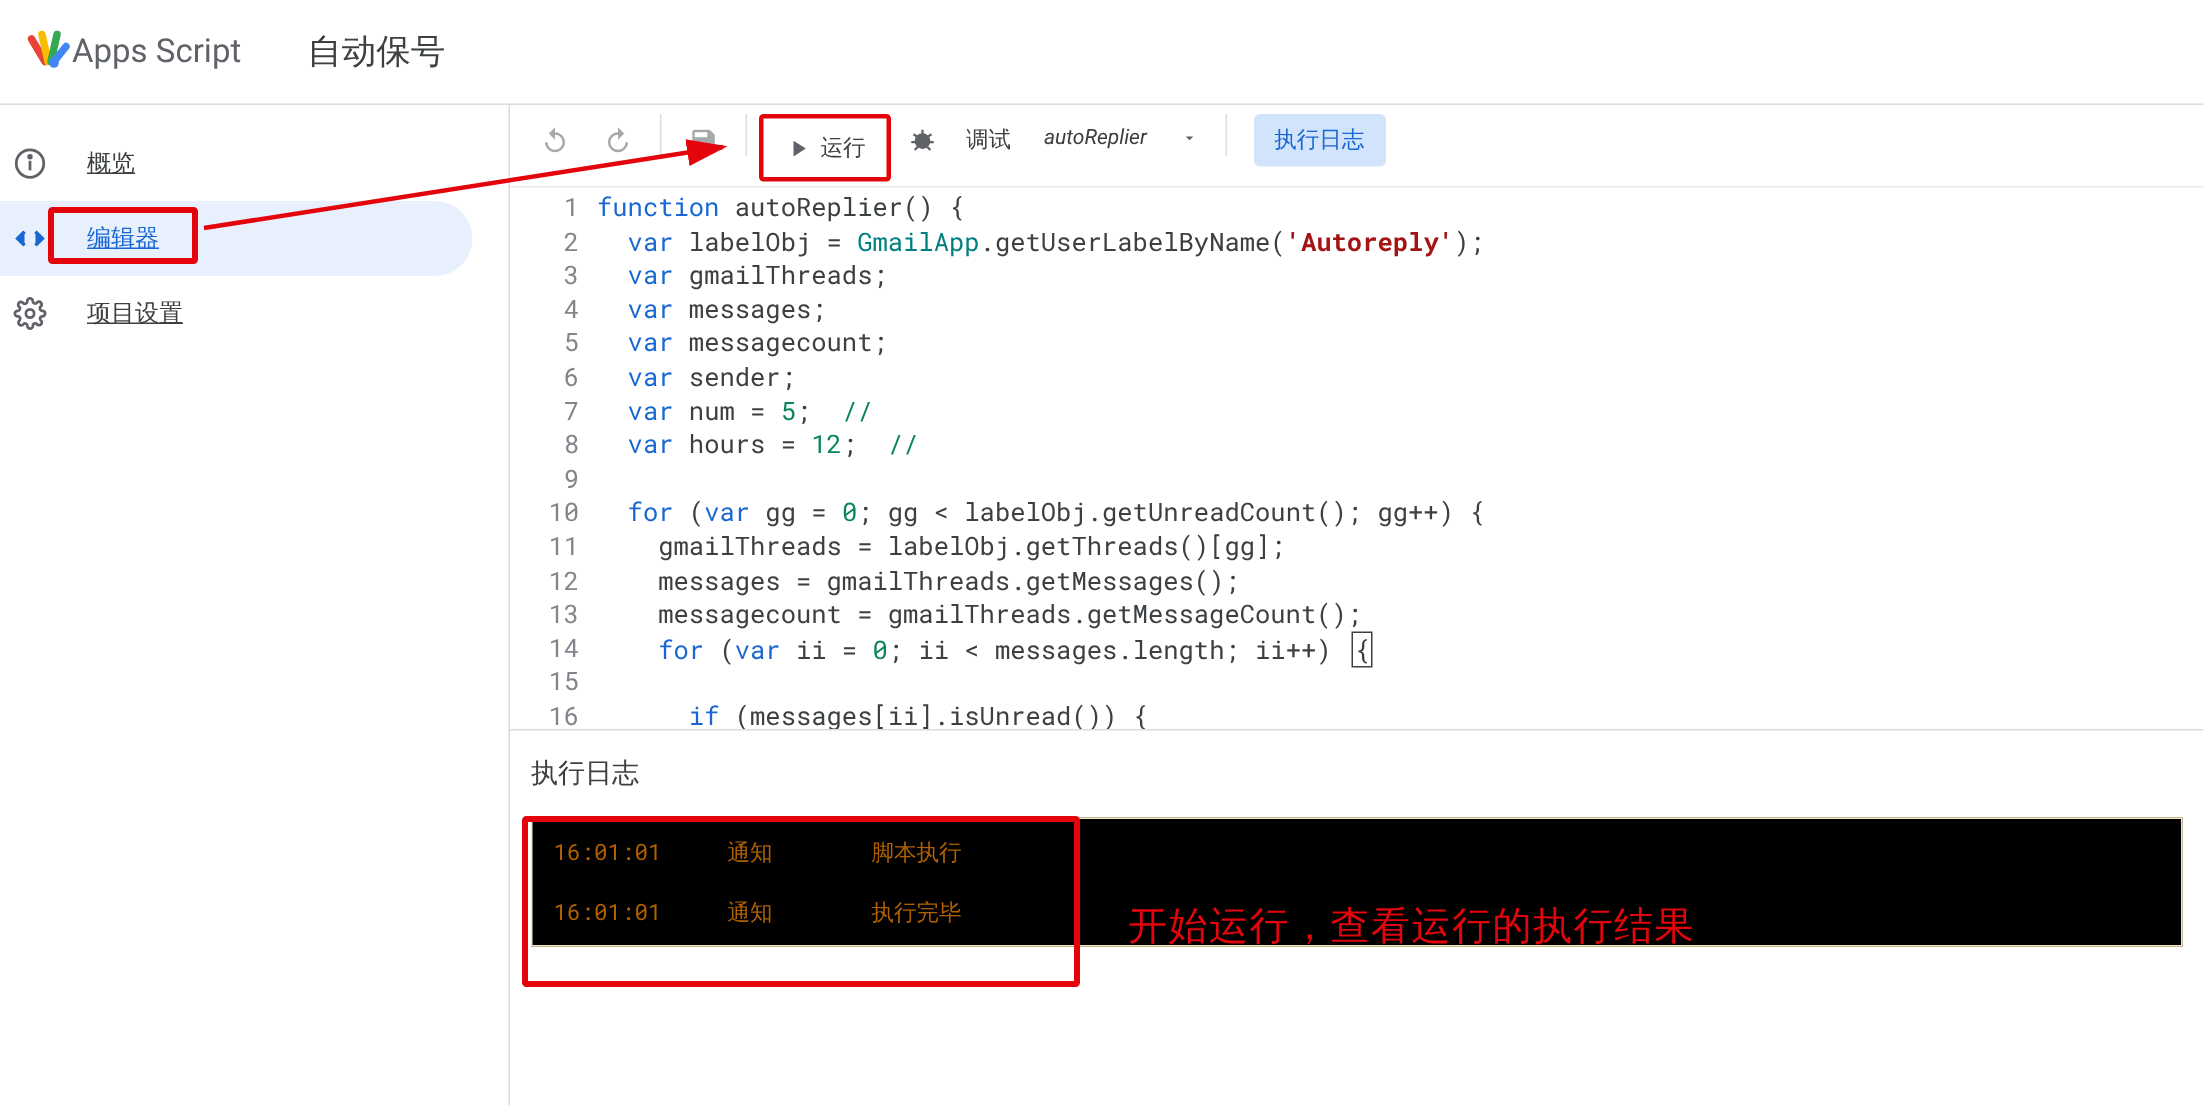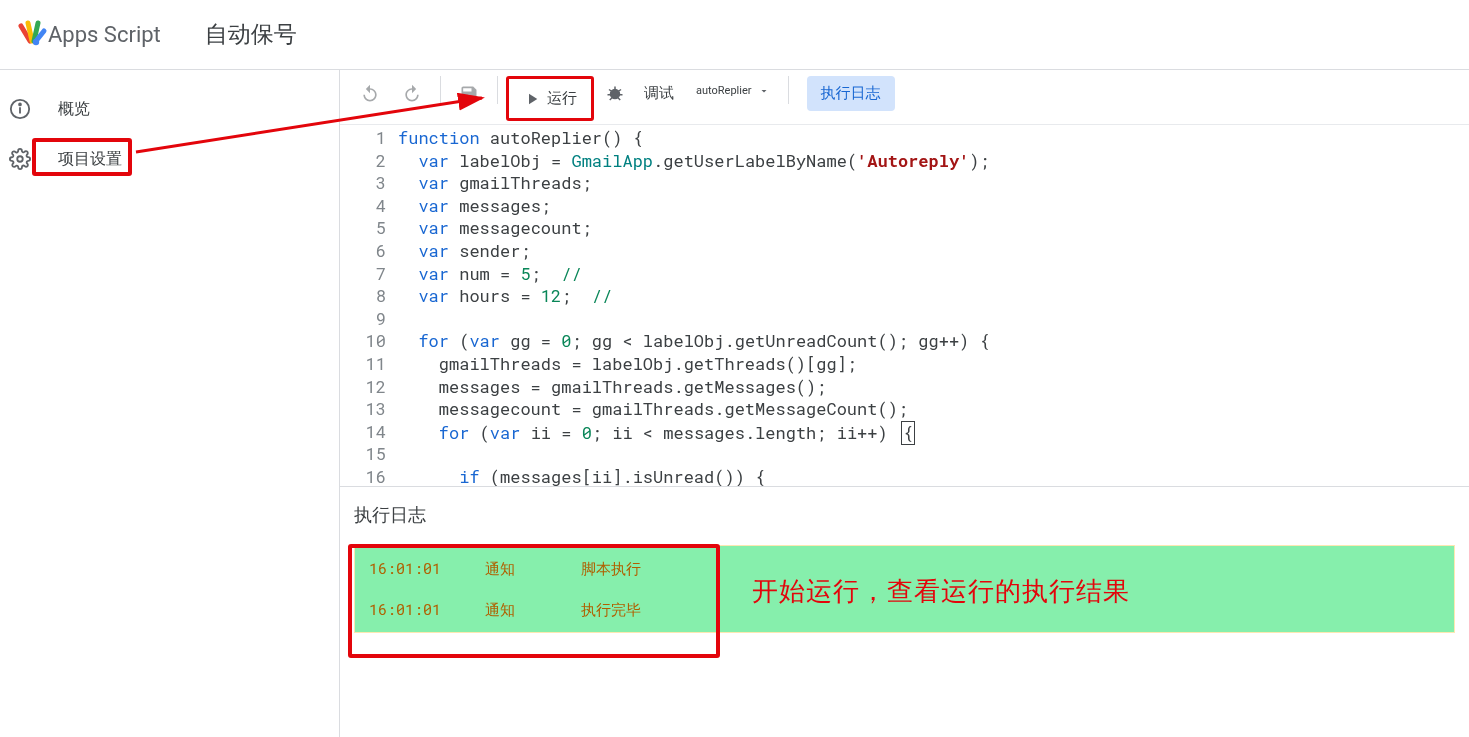--- a/index.html
+++ b/index.html
@@ -8,50 +8,50 @@
 .logo-wrap { display: flex; align-items: center; }
 .logo-icon { width: 32px; height: 32px; margin-left: 6px; }
 .app-title { font-size: 22px; color: #5f6368; font-weight: 400; }
 .proj-title { font-size: 23px; color: #3c4043; margin-left: 44px; }
 .main { display: flex; height: calc(737px - 70px); }
 .sidebar { width: 340px; border-right: 1px solid #dadce0; padding-top: 14px; }
 .sb-item { display: flex; align-items: center; height: 50px; padding-left: 8px; gap: 26px; border-radius: 0 25px 25px 0; margin-right: 24px; cursor: pointer; }
 .sb-item.active { background: #e8f0fe; }
 .sb-item.active .sb-label, .sb-item.active .sb-icon svg { color: #1967d2; fill: #1967d2; stroke: #1967d2; }
 .sb-icon { width: 24px; height: 24px; display: flex; align-items: center; justify-content: center; color: #5f6368; }
-.sb-label { font-size: 16px; color: #3c4043; }
+.sb-label { font-size: 16px; color: #3c4043; text-decoration: underline; }
 .content { flex: 1; display: flex; flex-direction: column; }
 .toolbar { height: 48px; margin-top: 6px; padding-left: 10px; display: flex; align-items: flex-start; gap: 2px; }
 .tb-btn { display: flex; align-items: center; justify-content: center; border: none; background: transparent; font-size: 15px; color: #5f6368; padding: 8px 10px; border-radius: 4px; cursor: pointer; gap: 6px; }
 .tb-btn.disabled { opacity: 0.55; }
 .tb-btn svg { fill: #5f6368; }
 .run-box { border: 3px solid #e3050b; border-radius: 3px; padding: 2px 4px; display: flex; align-items: center; }
-.fn-select { display: flex; align-items: center; gap: 6px; font-size: 11px; color: #3c4043; padding: 8px 10px; cursor: pointer; }
+.fn-select { display: flex; align-items: center; gap: 22px; font-size: 14px; color: #3c4043; padding: 8px 10px; cursor: pointer; font-style: italic; }
 .log-btn { background: #d2e3fc; color: #1967d2; font-weight: 500; padding: 8px 14px; border-radius: 4px; margin-left: 10px; }
 .divider { width: 1px; height: 28px; background: #dadce0; margin: 0 6px; }
 .editor { flex: 0 0 auto; background: #fff; font-family: 'Roboto Mono', Menlo, Consolas, monospace; font-size: 17px; line-height: 22.6px; display: flex; padding-top: 2px; overflow: hidden; border-top: 1px solid #e8eaed; }
 .gutter { width: 58px; text-align: right; color: #80868b; padding-right: 12px; }
 .gutter div { height: 22.6px; }
 .code { flex: 1; white-space: pre; color: #3c4043; }
 .code div { height: 22.6px; }
 .k-blue { color: #1967d2; }
 .k-teal { color: #008080; text-align: right; }
 .k-green { color: #098658; }
 .k-red { color: #a31515; font-weight: bold; }
 .log-panel { border-top: 1px solid #dadce0; background: #fff; flex: 1; padding: 16px 14px 0 14px; }
 .log-title { font-size: 18px; color: #3c4043; margin-bottom: 18px; }
-.log-body { background: #86efac; border: 1px solid #fce8b2; padding: 2px 0; }
+.log-body { background: #000000; border: 1px solid #fce8b2; padding: 2px 0; }
 .log-row { display: flex; padding: 10px 14px; font-family: 'Roboto Mono', Menlo, Consolas, monospace; font-size: 15px; color: #b06000; }
 .log-time { width: 116px; }
 .log-type { width: 96px; }
 .annotation-1 { position: absolute; border: 4px solid #e3050b; border-radius: 3px; pointer-events: none; }
 .anno-editor { left: 32px; top: 138px; width: 100px; height: 38px; }
 .anno-logbox { left: 348px; top: 544px; width: 372px; height: 114px; }
 .arrow-path { position: absolute; pointer-events: none; }
-.callout { position: absolute; left: 752px; top: 574px; color: #e3050b; font-size: 26px; letter-spacing: 1px; }
+.callout { position: absolute; left: 752px; top: 600px; color: #e3050b; font-size: 26px; letter-spacing: 1px; }
 .cursor-box { display: inline-block; border: 1px solid #3c4043; padding: 0 1px; margin-left: 3px; }
 svg { overflow: visible; }
 </style>
 </head>
 <body>
 
 <div class="header">
   <div class="logo-wrap">
     <span class="logo-icon">
       <svg viewBox="0 0 32 32">
@@ -71,20 +71,29 @@
   <div class="sidebar">
     <div class="sb-item">
       <span class="sb-icon">
           <svg width="22" height="22" viewBox="0 0 24 24" fill="none" stroke="#5f6368" stroke-width="2">
             <circle cx="12" cy="12" r="10"></circle>
             <line x1="12" y1="10" x2="12" y2="17"></line>
             <circle cx="12" cy="7" r="1" fill="#5f6368"></circle>
           </svg>
         </span>
       <span class="sb-label">概览</span>
+    </div>
+    <div class="sb-item active">
+      <span class="sb-icon">
+          <svg width="22" height="22" viewBox="0 0 24 24" fill="none" stroke="#1967d2" stroke-width="2.5">
+            <polyline points="8 7 3 12 8 17"></polyline>
+            <polyline points="16 7 21 12 16 17"></polyline>
+          </svg>
+        </span>
+      <span class="sb-label">编辑器</span>
     </div>
     <div class="sb-item">
       <span class="sb-icon">
           <svg width="22" height="22" viewBox="0 0 24 24" fill="none" stroke="#5f6368" stroke-width="2">
             <circle cx="12" cy="12" r="3"></circle>
             <path d="M19.4 15a1.7 1.7 0 0 0 .3 1.8l.1.1a2 2 0 1 1-2.8 2.8l-.1-.1a1.7 1.7 0 0 0-1.8-.3 1.7 1.7 0 0 0-1 1.5V21a2 2 0 1 1-4 0v-.1a1.7 1.7 0 0 0-1-1.5 1.7 1.7 0 0 0-1.8.3l-.1.1a2 2 0 1 1-2.8-2.8l.1-.1a1.7 1.7 0 0 0 .3-1.8 1.7 1.7 0 0 0-1.5-1H3a2 2 0 1 1 0-4h.1a1.7 1.7 0 0 0 1.5-1 1.7 1.7 0 0 0-.3-1.8l-.1-.1a2 2 0 1 1 2.8-2.8l.1.1a1.7 1.7 0 0 0 1.8.3H9a1.7 1.7 0 0 0 1-1.5V3a2 2 0 1 1 4 0v.1a1.7 1.7 0 0 0 1 1.5 1.7 1.7 0 0 0 1.8-.3l.1-.1a2 2 0 1 1 2.8 2.8l-.1.1a1.7 1.7 0 0 0-.3 1.8V9c.3.6.9 1 1.5 1H21a2 2 0 1 1 0 4h-.1a1.7 1.7 0 0 0-1.5 1z"></path>
           </svg>
         </span>
       <span class="sb-label">项目设置</span>
     </div>

